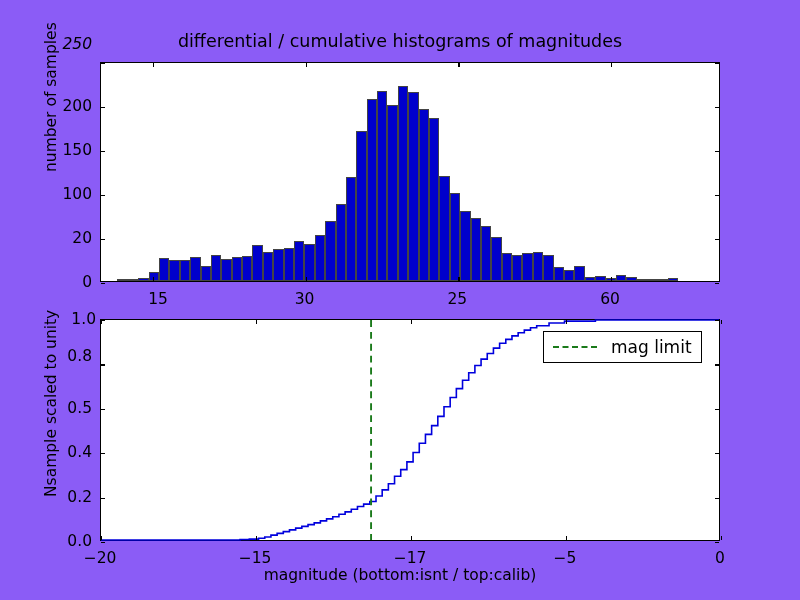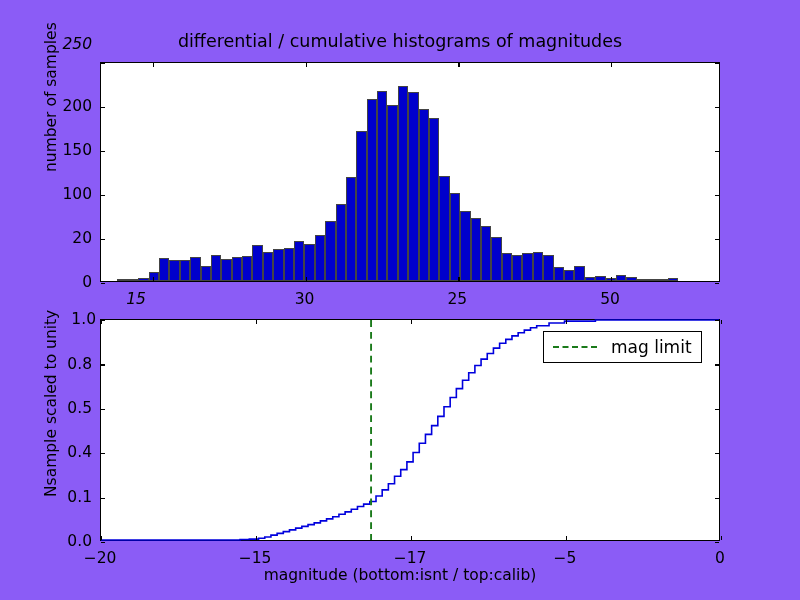--- a/index.html
+++ b/index.html
@@ -211,24 +211,24 @@
         <div class="tick-y right" style="top: 132px;"></div>
         <div class="tick-y left" style="top: 88px;"></div>
         <div class="tick-y right" style="top: 88px;"></div>
         <div class="tick-y left" style="top: 44px;"></div>
         <div class="tick-y right" style="top: 44px;"></div>
         <div class="tick-y left" style="top: 0px;"></div>
         <div class="tick-y right" style="top: 0px;"></div>
       </div>
   </div>
   <div id="top-ticklabels">
-      <div class="ticklabel xlab" style="left: 136px; top: 290px; font-style: italic;">15</div>
+      <div class="ticklabel xlab" style="left: 158px; top: 290px;">15</div>
       <div class="ticklabel xlab" style="left: 304.631px; top: 290px;">30</div>
       <div class="ticklabel xlab" style="left: 457.34px; top: 290px;">25</div>
-      <div class="ticklabel xlab" style="left: 610.049px; top: 290px;">50</div>
+      <div class="ticklabel xlab" style="left: 610.049px; top: 290px;">60</div>
       <div class="ticklabel ylab" style="left: 44px; width: 48px; top: 282px;">0</div>
       <div class="ticklabel ylab" style="left: 44px; width: 48px; top: 238px;">20</div>
       <div class="ticklabel ylab" style="left: 44px; width: 48px; top: 194px;">100</div>
       <div class="ticklabel ylab" style="left: 44px; width: 48px; top: 150px;">150</div>
       <div class="ticklabel ylab" style="left: 44px; width: 48px; top: 106px;">200</div>
       <div class="ticklabel ylab" style="left: 44px; width: 48px; top: 44px; font-style: italic;">250</div>
     </div>
   <div class="axislabel-y" id="ylabel-top" style="left:42px; top:172px;">number of samples</div>
 
   <div class="axes" id="axes-bottom" style="left:100px; top:319px; width:620px; height:222px;">
@@ -266,22 +266,22 @@
       <span class="ltext">mag limit</span>
     </div>
   </div>
   <div id="bottom-ticklabels">
       <div class="ticklabel xlab" style="left: 100px; top: 549px;">−20</div>
       <div class="ticklabel xlab" style="left: 255px; top: 549px; text-align: center;">−15</div>
       <div class="ticklabel xlab" style="left: 410px; top: 549px;">−17</div>
       <div class="ticklabel xlab" style="left: 565px; top: 549px;">−5</div>
       <div class="ticklabel xlab" style="left: 720px; top: 549px;">0</div>
       <div class="ticklabel ylab" style="left: 44px; width: 48px; top: 541px;">0.0</div>
-      <div class="ticklabel ylab" style="left: 44px; width: 48px; top: 496.6px;">0.1</div>
+      <div class="ticklabel ylab" style="left: 44px; width: 48px; top: 496.6px;">0.2</div>
       <div class="ticklabel ylab" style="left: 44px; width: 48px; top: 452.2px;">0.4</div>
       <div class="ticklabel ylab" style="left: 44px; width: 48px; top: 407.8px;">0.5</div>
-      <div class="ticklabel ylab" style="left: 44px; width: 48px; top: 364px;">0.8</div>
+      <div class="ticklabel ylab" style="left: 44px; width: 48px; top: 356px;">0.8</div>
       <div class="ticklabel ylab" style="left: 48px; width: 48px; top: 319px;">1.0</div>
     </div>
   <div class="axislabel-y" id="ylabel-bottom" style="left:42px; top:497px;">Nsample scaled to unity</div>
 
   <div id="xlabel-bottom">magnitude (bottom:isnt / top:calib)</div>
 </div>
 
 </body></html>

